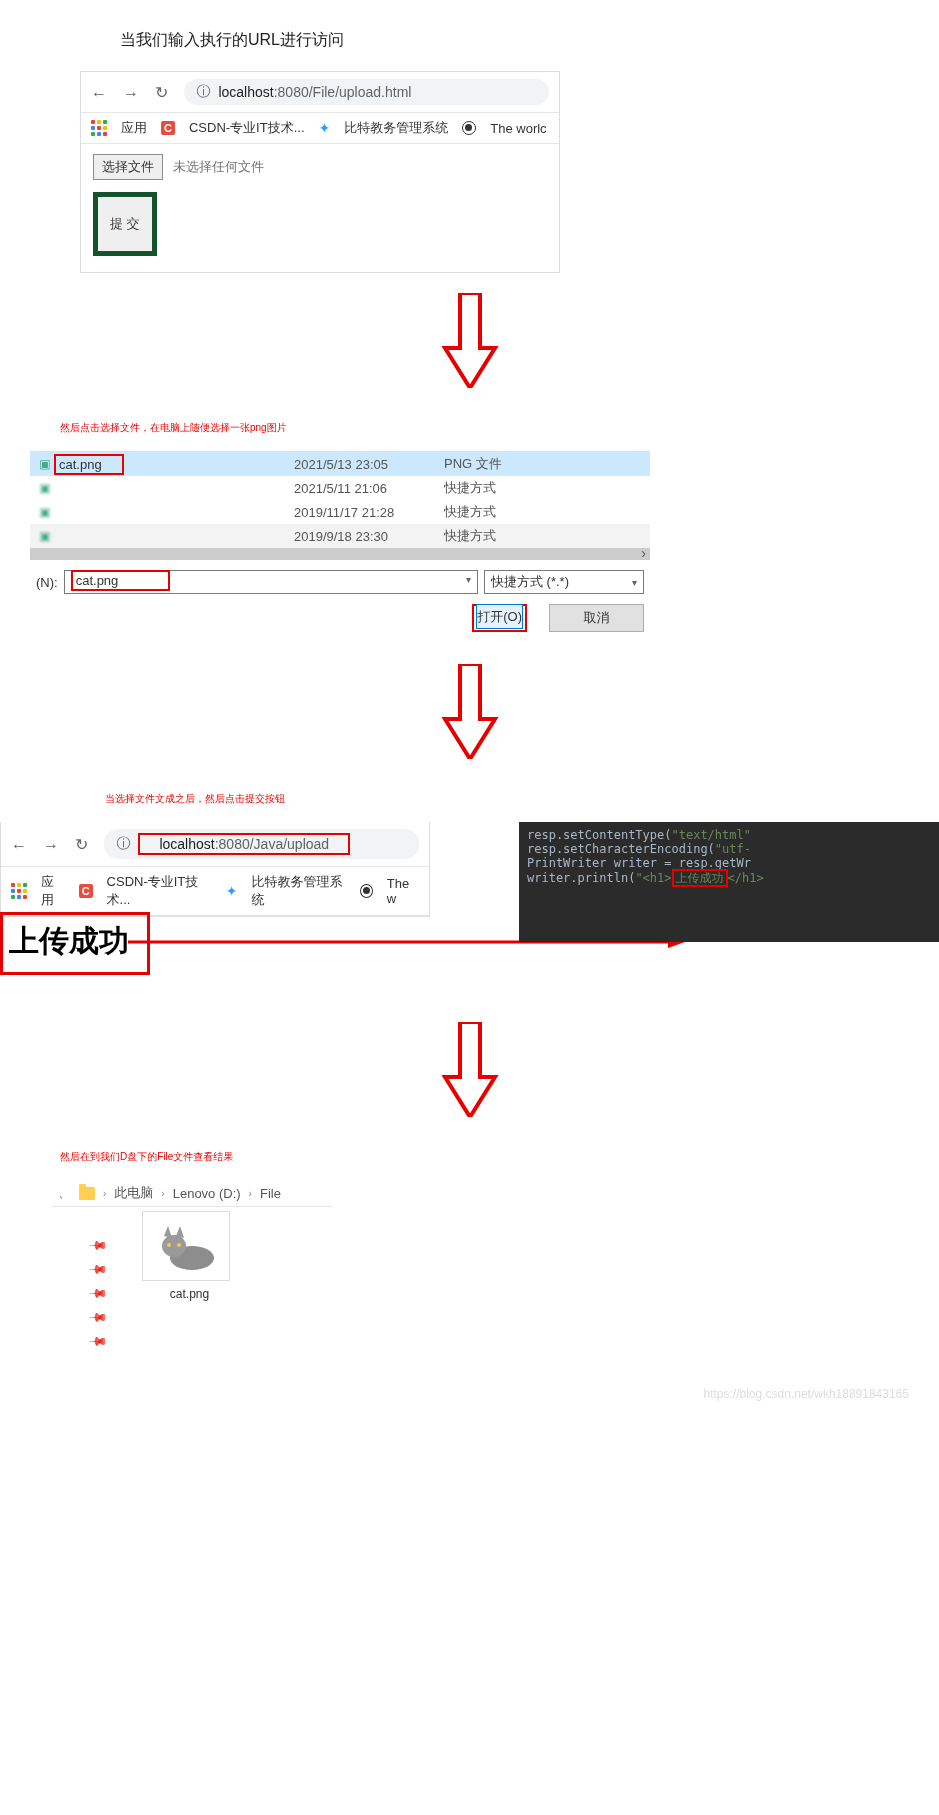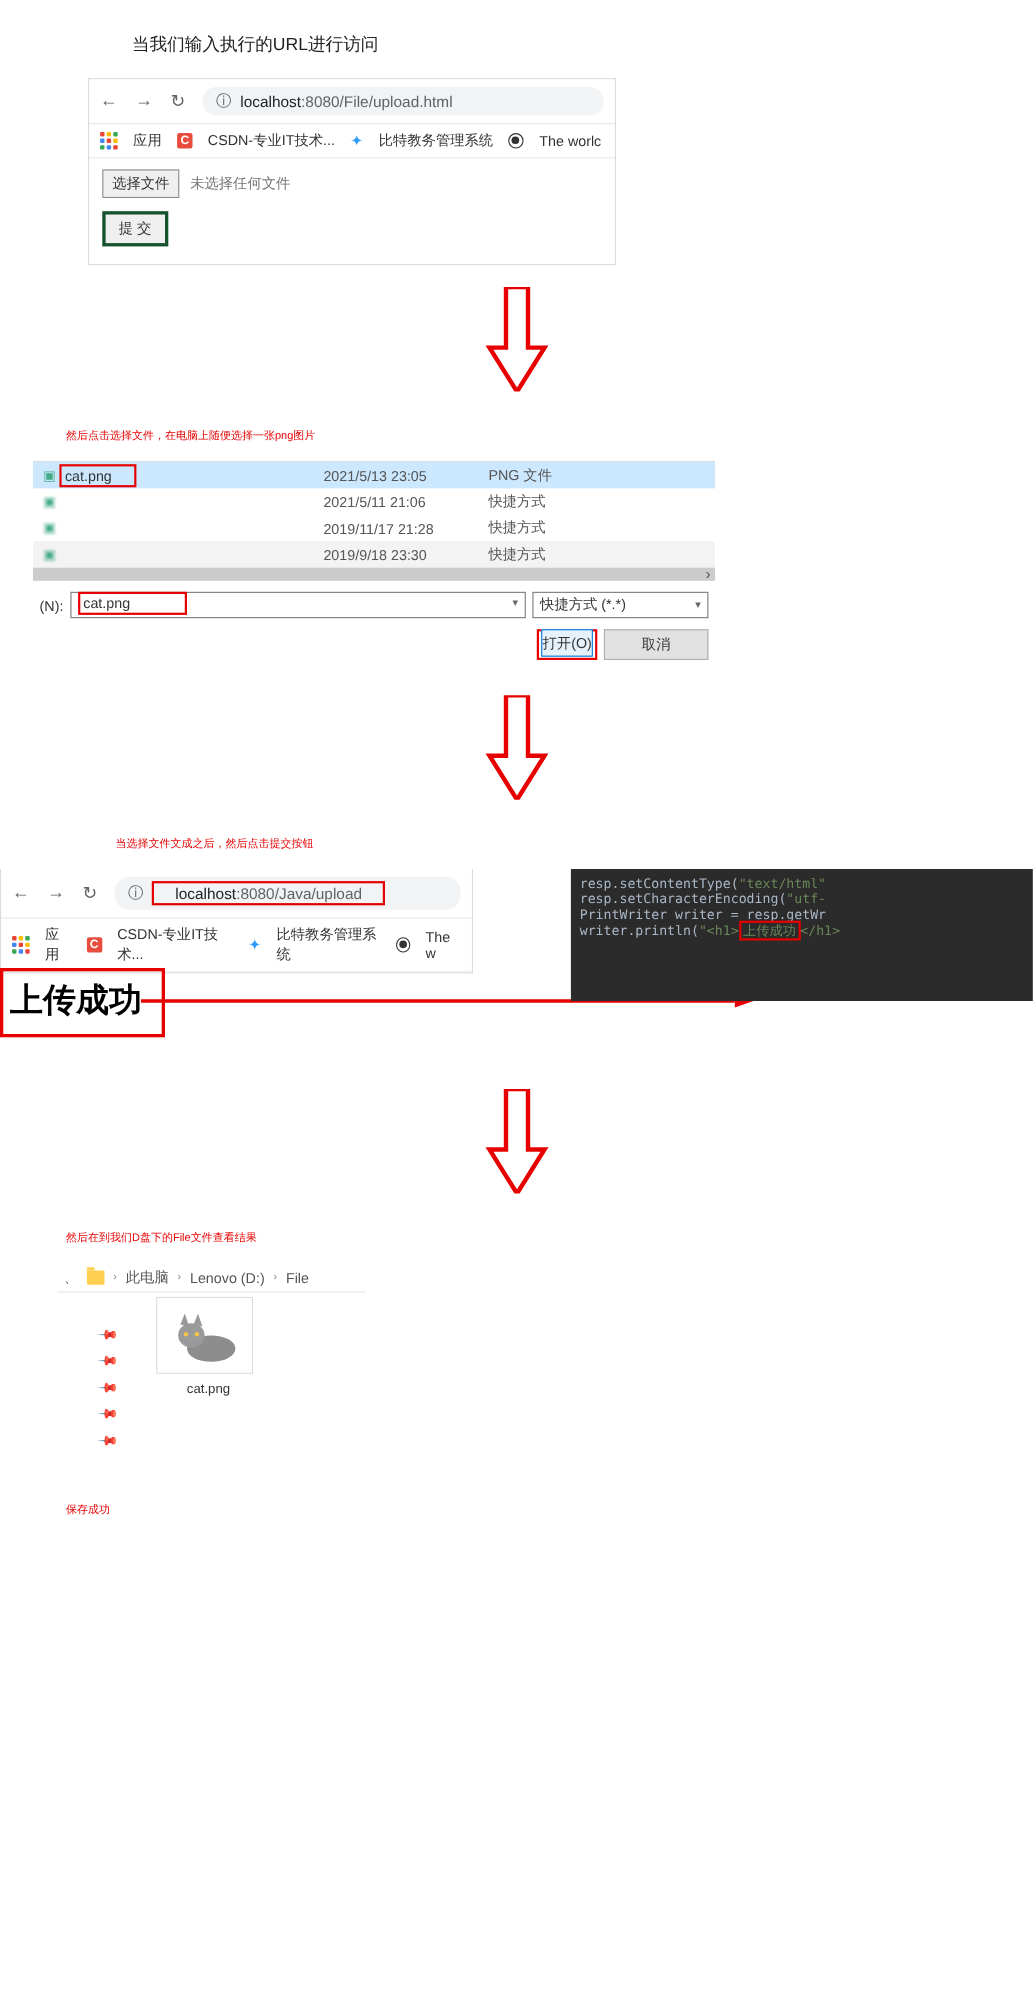--- a/index.html
+++ b/index.html
@@ -62,21 +62,21 @@
   .gh-icon{width:14px;height:14px;border-radius:50%;border:1.5px solid #333;position:relative;}
   .gh-icon::after{content:"";position:absolute;width:7px;height:7px;border-radius:50%;background:#333;left:2px;top:2px;}
 
   .page-body { padding: 10px 12px 16px; }
   .file-btn {
     border:1px solid #8d8d8d; background:#efefef; padding:3px 8px; font-size:13px;
     display:inline-block; cursor:pointer;
   }
   .file-status{ font-size:13px; color:#737373; margin-left:6px;}
   .submit-btn {
-    border:3px solid #14532d; background:#efefef; padding:4px 12px; font-size:13px;
+    border:5px solid #14532d; background:#efefef; padding:18px 12px; font-size:13px;
     display:inline-block; margin-top:12px; cursor:pointer;
   }
 
   
   .arrow-wrap{ text-align:center; margin:20px 0 10px; }
   .arrow-svg{ width:60px; height:95px; }
 
   
   .file-dialog {
     margin-left: 30px; width: 620px; border-top:1px solid #ddd;
@@ -88,21 +88,21 @@
   .fd-name{ flex:0 0 240px; }
   .fd-date{ flex:0 0 150px; color:#555; }
   .fd-type{ flex:1; color:#555; }
   .fd-strip{ height:12px; background:#ccc; position:relative;}
   .fd-strip .right{ position:absolute; right:4px; top:-3px; font-size:14px; color:#555;}
   .fd-bottom{ display:flex; align-items:center; gap:6px; padding:10px 6px; }
   .fd-bottom .lbl{font-size:13px;}
   .fd-input{ flex:1; border:1px solid #7a7a7a; height:24px; padding:2px 6px; font-size:13px; position:relative;}
   .fd-input .caret{position:absolute;right:6px;top:3px;color:#666;font-size:10px;}
   .fd-filter{ width:160px; border:1px solid #7a7a7a; height:24px; padding:2px 6px; font-size:13px; display:flex;justify-content:space-between;align-items:center;}
-  .fd-btns{ display:flex; justify-content:flex-end; gap:6px; padding:0 6px 12px;}
+  .fd-btns{ display:flex; justify-content:flex-end; gap:22px; padding:0 6px 12px;}
   .fd-button{ border:1px solid #adadad; background:#e1e1e1; width:95px; text-align:center; padding:4px 0; font-size:13px; cursor:pointer;}
   .fd-button.primary{ border:1px solid #0078d7; background:#e5f1fb;}
   .redbox{ border:2px solid #e60000; }
 
   
   .success-row{ position:relative; height:180px; }
   .success-big{
     position:absolute; left:0; top:90px;
     font-size:30px; font-weight:bold; color:#000;
     padding:6px 18px 10px 6px;
@@ -333,15 +333,15 @@
             <polygon points="24,16 28,6 32,18" fill="#9a9a9a"></polygon>
             <circle cx="17" cy="25" r="2" fill="#f6c54a"></circle>
             <circle cx="27" cy="25" r="2" fill="#f6c54a"></circle>
           </svg>
         </div>
         <div class="tile-name">cat.png</div>
       </div>
     </div>
   </div>
 
-  <div class="caption-red">保存成功</div>
-
+
+  <div class="watermark">https://blog.csdn.net/wkh18891843165</div>
 </div>
 
 </body></html>

